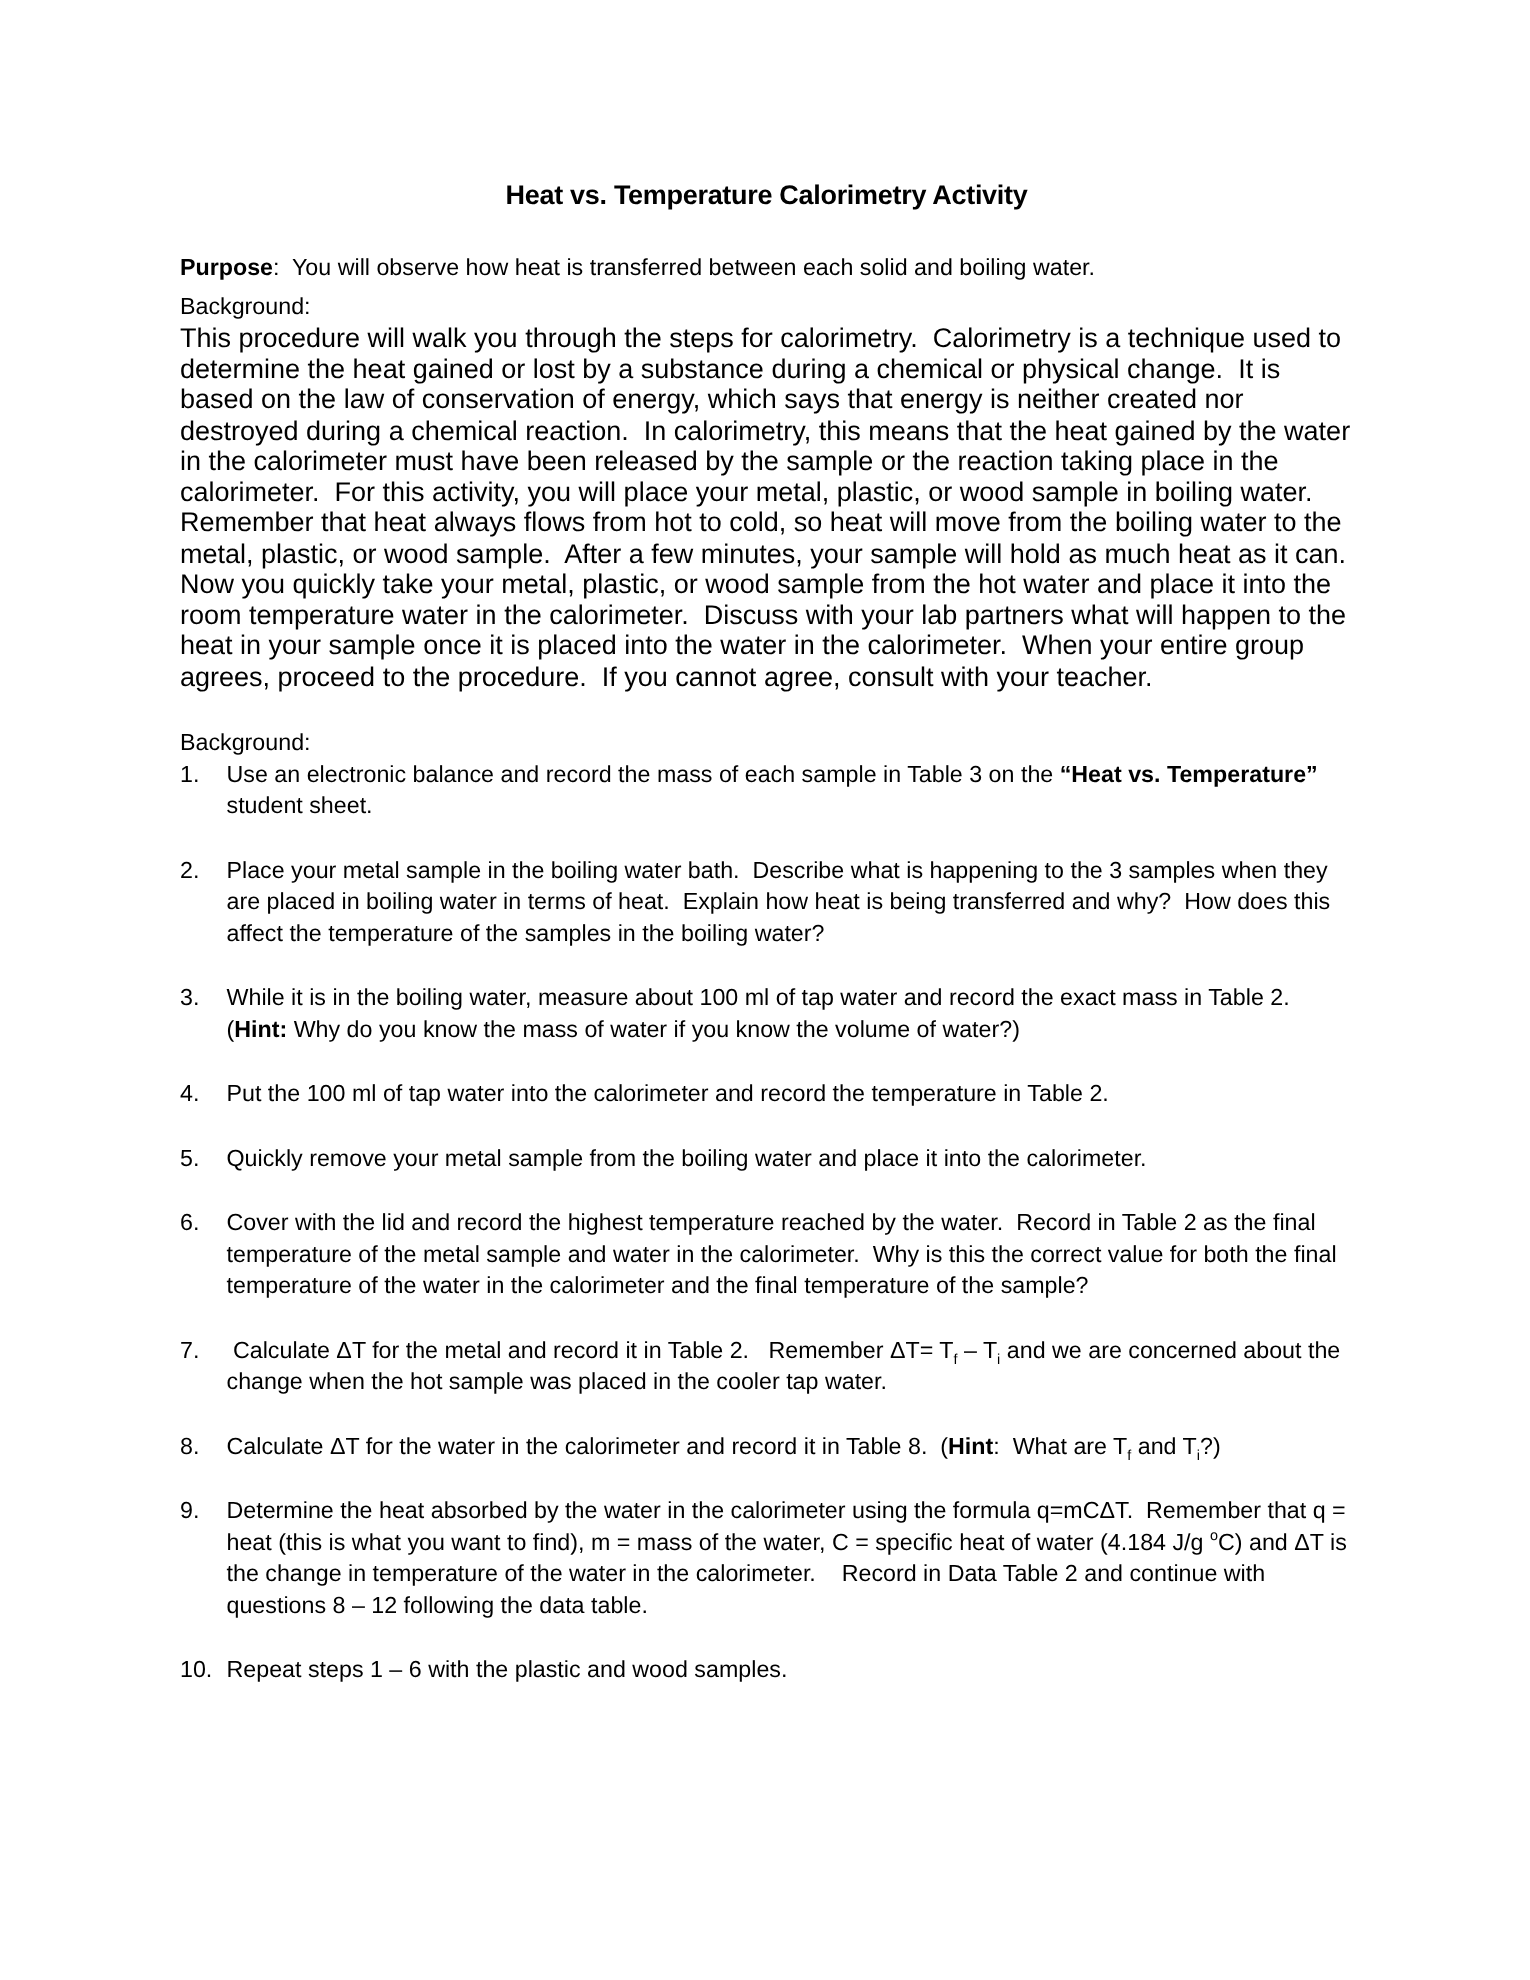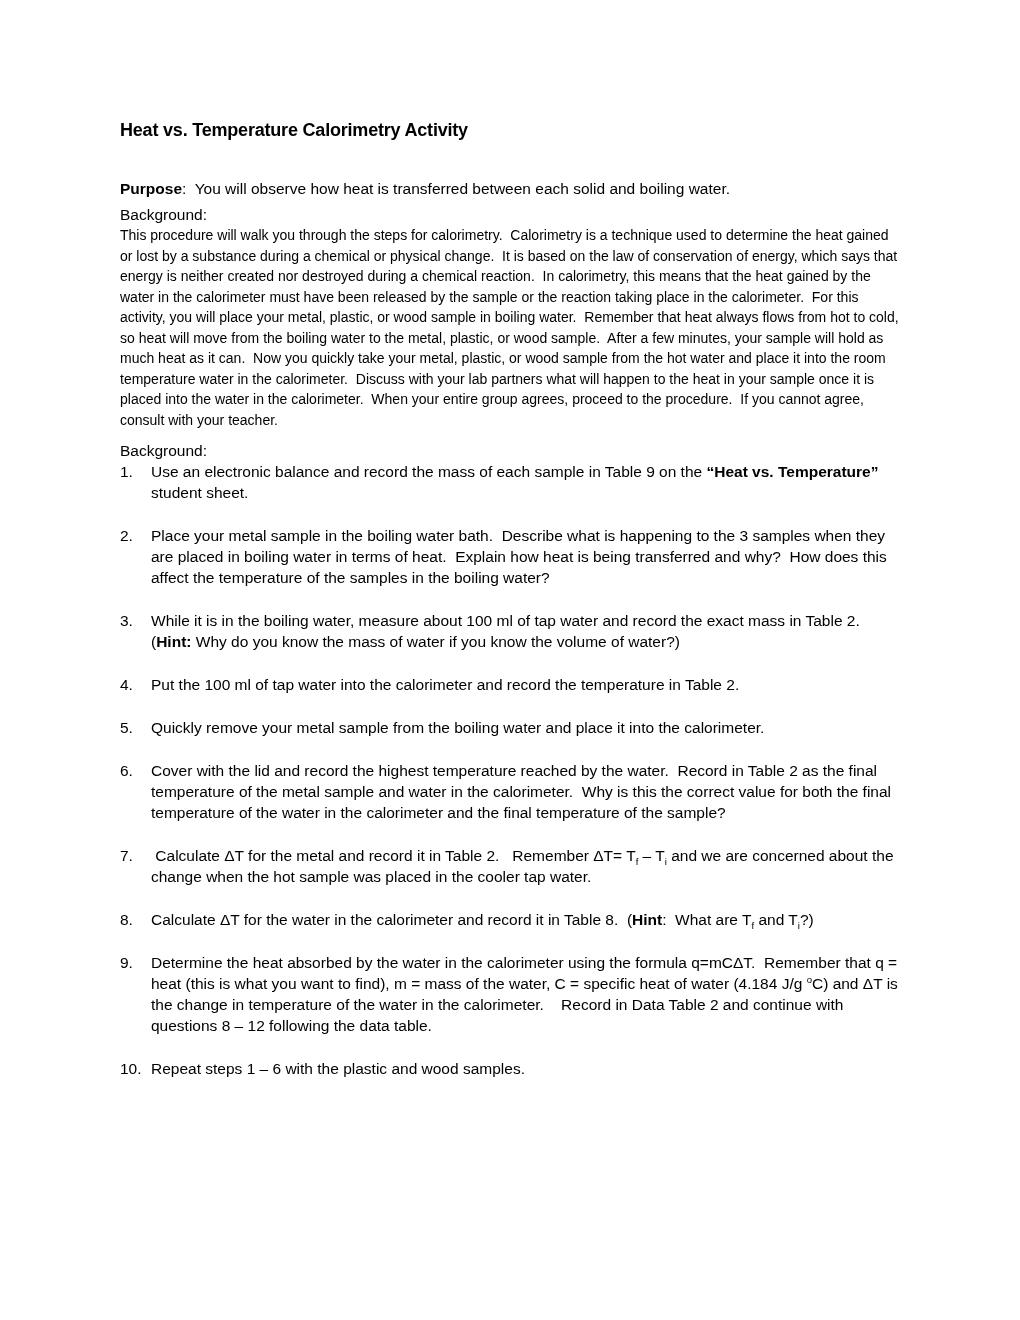--- a/index.html
+++ b/index.html
@@ -13,36 +13,36 @@
   }
   .page {
     width: 1020px;
     height: 1320px;
     padding: 120px 118px 60px 120px;
     background: #ffffff;
   }
   .doc-title {
     font-size: 18px;
     font-weight: bold;
-    text-align: left;
+    text-align: center;
     letter-spacing: -0.2px;
-    margin-bottom: 37px;
+    margin-bottom: 27px;
     font-family: "Liberation Sans", sans-serif;
   }
   .para, .heading, .step {
     font-size: 15.5px;
     line-height: 21px;
     white-space: pre-wrap;
   }
   .purpose { margin-bottom: 5px; }
   .heading { font-weight: normal; }
   .body-text {
-    font-size: 14px;
+    font-size: 18px;
     line-height: 20.5px;
-    margin-bottom: 10px;
+    margin-bottom: 24px;
   }
   .steps { list-style: none; }
   .step {
     display: flex;
     margin-bottom: 22px;
   }
   .step:last-child { margin-bottom: 0; }
   .step-num {
     flex: 0 0 31px;
     width: 31px;
@@ -64,21 +64,21 @@
   <p class="para purpose"><span class="seg-bold">Purpose</span><span>:  You will observe how heat is transferred between each solid and boiling water.</span></p>
 
   <div class="section">
     <p class="heading">Background:</p>
     <p class="para body-text">This procedure will walk you through the steps for calorimetry.  Calorimetry is a technique used to determine the heat gained or lost by a substance during a chemical or physical change.  It is based on the law of conservation of energy, which says that energy is neither created nor destroyed during a chemical reaction.  In calorimetry, this means that the heat gained by the water in the calorimeter must have been released by the sample or the reaction taking place in the calorimeter.  For this activity, you will place your metal, plastic, or wood sample in boiling water.  Remember that heat always flows from hot to cold, so heat will move from the boiling water to the metal, plastic, or wood sample.  After a few minutes, your sample will hold as much heat as it can.  Now you quickly take your metal, plastic, or wood sample from the hot water and place it into the room temperature water in the calorimeter.  Discuss with your lab partners what will happen to the heat in your sample once it is placed into the water in the calorimeter.  When your entire group agrees, proceed to the procedure.  If you cannot agree, consult with your teacher.</p>
   </div>
 
   <div class="section">
     <p class="heading">Background:</p>
     <ol class="steps" id="steps-list">
-        <li class="step"><span class="step-num">1.</span><span class="step-text"><span>Use an electronic balance and record the mass of each sample in Table 9 on the </span><span class="seg-bold">“Heat vs. Temperature”</span><span> student sheet.</span></span></li>
+        <li class="step"><span class="step-num">1.</span><span class="step-text"><span>Use an electronic balance and record the mass of each sample in Table 3 on the </span><span class="seg-bold">“Heat vs. Temperature”</span><span> student sheet.</span></span></li>
         <li class="step"><span class="step-num">2.</span><span class="step-text"><span>Place your metal sample in the boiling water bath.  Describe what is happening to the 3 samples when they are placed in boiling water in terms of heat.  Explain how heat is being transferred and why?  How does this affect the temperature of the samples in the boiling water?</span></span></li>
         <li class="step"><span class="step-num">3.</span><span class="step-text"><span>While it is in the boiling water, measure about 100 ml of tap water and record the exact mass in Table 2.  (</span><span class="seg-bold">Hint:</span><span> Why do you know the mass of water if you know the volume of water?)</span></span></li>
         <li class="step"><span class="step-num">4.</span><span class="step-text"><span>Put the 100 ml of tap water into the calorimeter and record the temperature in Table 2.</span></span></li>
         <li class="step"><span class="step-num">5.</span><span class="step-text"><span>Quickly remove your metal sample from the boiling water and place it into the calorimeter.</span></span></li>
         <li class="step"><span class="step-num">6.</span><span class="step-text"><span>Cover with the lid and record the highest temperature reached by the water.  Record in Table 2 as the final temperature of the metal sample and water in the calorimeter.  Why is this the correct value for both the final temperature of the water in the calorimeter and the final temperature of the sample?</span></span></li>
         <li class="step"><span class="step-num">7.</span><span class="step-text"><span> Calculate ΔT for the metal and record it in Table 2.   Remember ΔT= T</span><sub class="seg-sub">f</sub><span> – T</span><sub class="seg-sub">i</sub><span> and we are concerned about the change when the hot sample was placed in the cooler tap water.</span></span></li>
         <li class="step"><span class="step-num">8.</span><span class="step-text"><span>Calculate ΔT for the water in the calorimeter and record it in Table 8.  (</span><span class="seg-bold">Hint</span><span>:  What are T</span><sub class="seg-sub">f</sub><span> and T</span><sub class="seg-sub">i</sub><span>?)</span></span></li>
         <li class="step"><span class="step-num">9.</span><span class="step-text"><span>Determine the heat absorbed by the water in the calorimeter using the formula q=mCΔT.  Remember that q = heat (this is what you want to find), m = mass of the water, C = specific heat of water (4.184 J/g </span><sup class="seg-sup">o</sup><span>C) and ΔT is the change in temperature of the water in the calorimeter.    Record in Data Table 2 and continue with questions 8 – 12 following the data table.</span></span></li>
         <li class="step"><span class="step-num">10.</span><span class="step-text"><span>Repeat steps 1 – 6 with the plastic and wood samples.</span></span></li>
       </ol>

